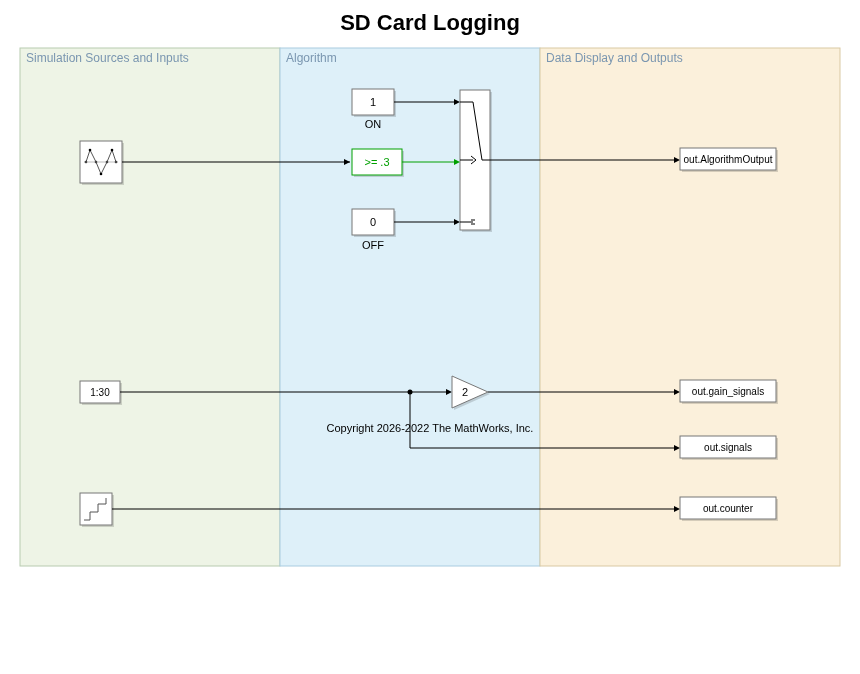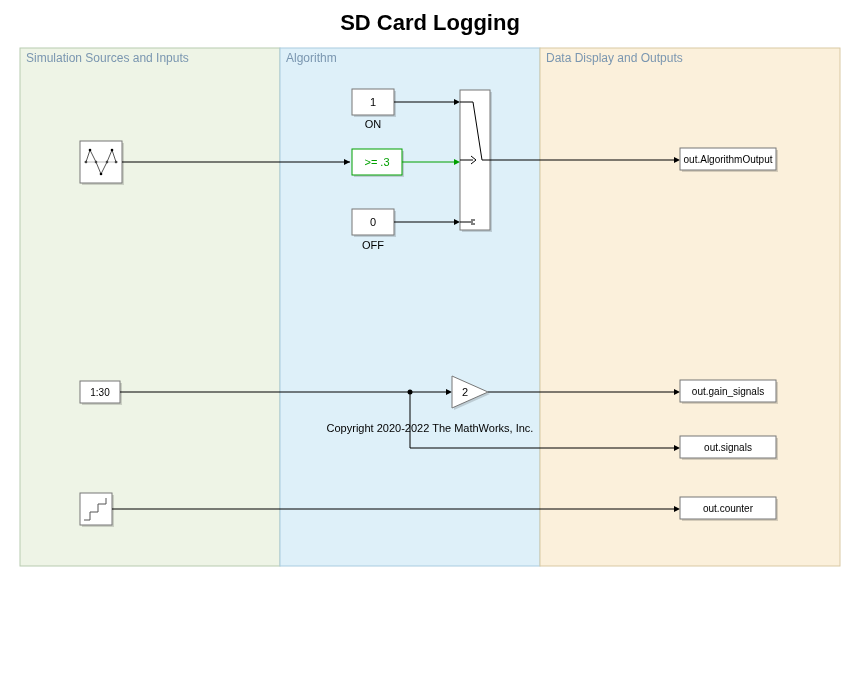--- a/index.html
+++ b/index.html
@@ -213,14 +213,14 @@
     <polygon class="arrow" points="680,509 674,506 674,512"></polygon>
 
     <g>
       <rect class="block-shadow" x="682" y="499" width="96" height="22"></rect>
       <rect class="block" x="680" y="497" width="96" height="22"></rect>
       <text x="728" y="512" class="block-text small" text-anchor="middle">out.counter</text>
     </g>
 
   </svg>
 
-  <div class="footer">Copyright 2020-2022 The MathWorks, Inc.</div>
+  <div class="footer">Copyright 2026-2022 The MathWorks, Inc.</div>
 </div>
 
 </body></html>

